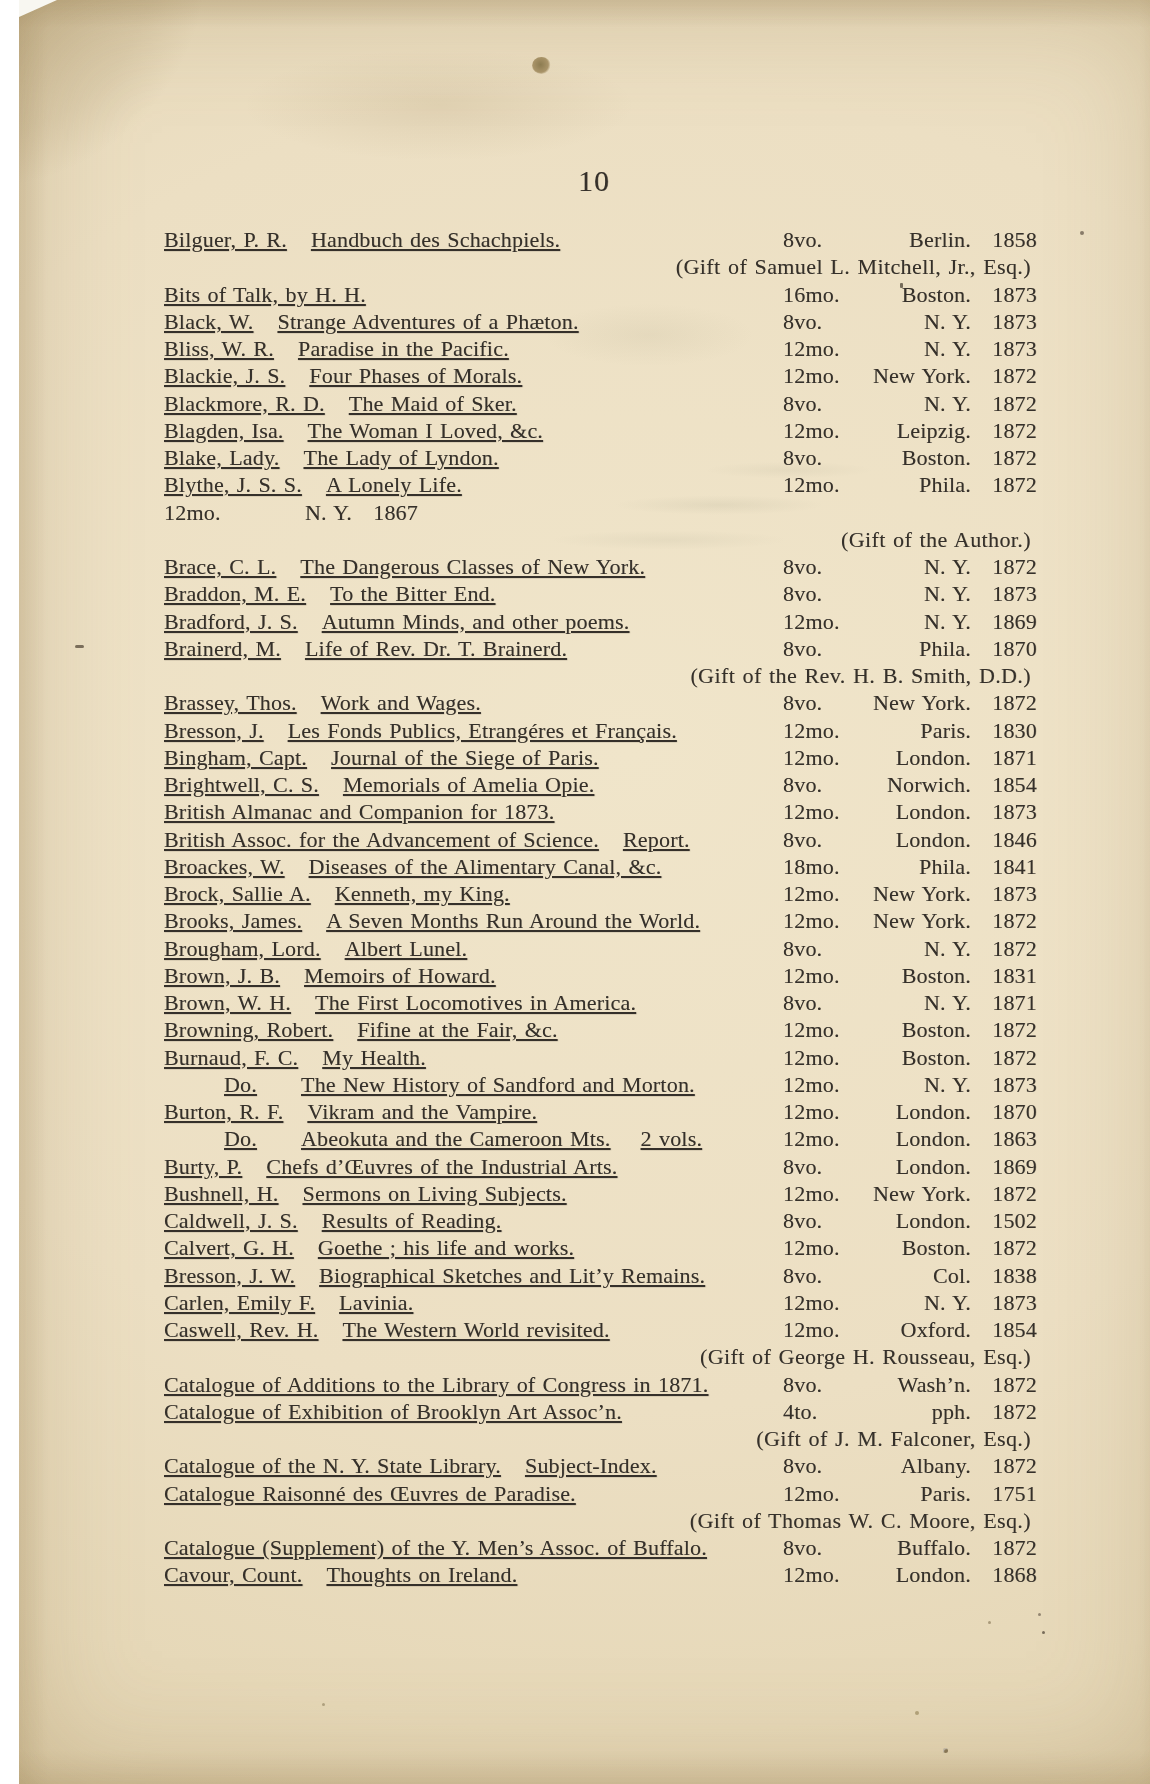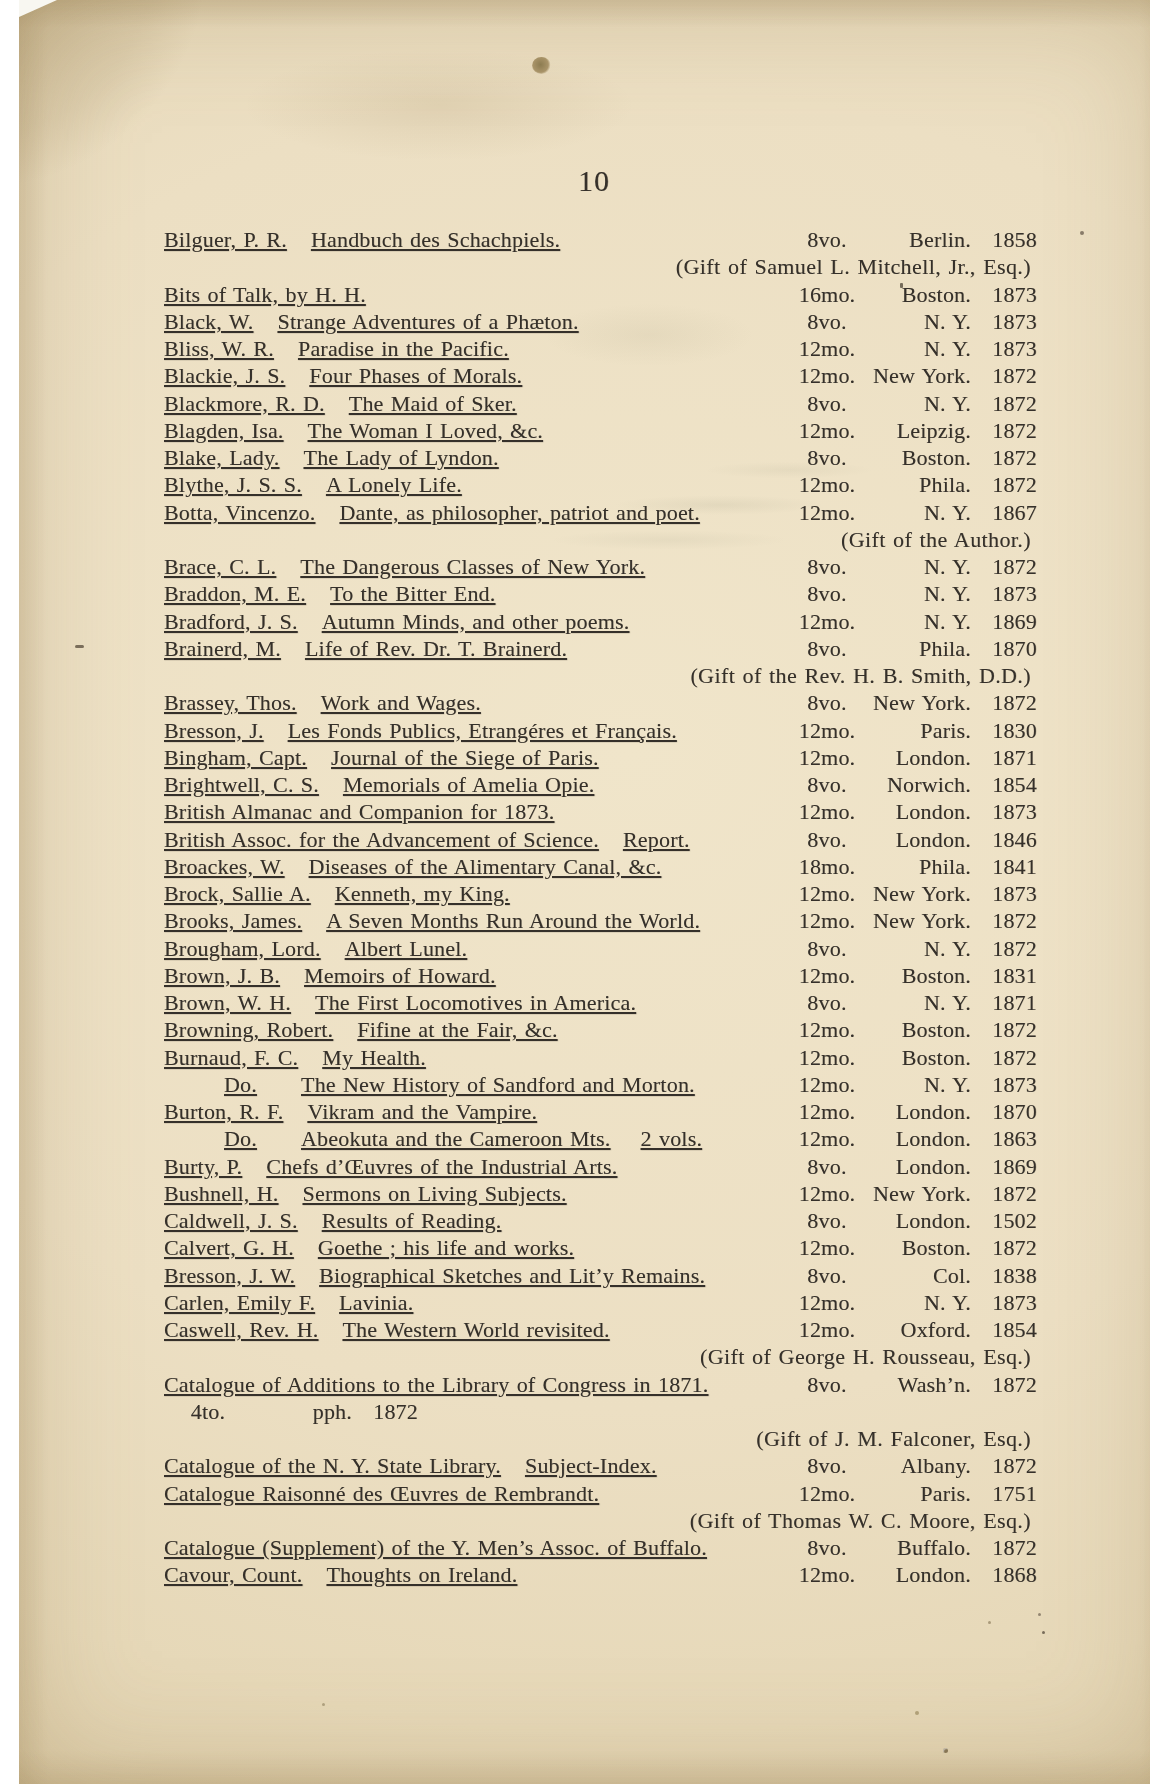--- a/index.html
+++ b/index.html
@@ -46,21 +46,21 @@
     position:absolute;left:145px;top:226px;width:873px;
     font-size:22px;letter-spacing:0.2px;word-spacing:1.5px;
     text-shadow:0.35px 0.35px 0 rgba(52,46,38,0.32);
   }
   .row{display:flex;align-items:baseline;line-height:27.25px;height:27.25px;white-space:nowrap;}
   .lt{flex:1;min-width:0;overflow:hidden;text-decoration:underline;}
   .title{margin-left:24px;}
   .note{margin-left:30px;}
   .row.indent .author{margin-left:60px;}
   .row.indent .title{margin-left:44px;}
-  .fmt{width:88px;text-align:center;}
+  .fmt{width:88px;text-align:left;}
   .city{width:100px;text-align:right;}
   .yr{width:66px;text-align:right;}
   .row.gift .gift-text{
     flex:1;text-align:right;padding-right:6px;
     letter-spacing:0.4px;
   }
   .spot{position:absolute;border-radius:50%;pointer-events:none;}
   .spot-big{
     left:513px;top:57px;width:19px;height:17px;
     background:radial-gradient(circle at 45% 45%, #8d7c51 0%, #a99469 55%, transparent 72%);
@@ -133,21 +133,20 @@
         <span class="city">Boston.</span>
         <span class="yr">1872</span>
       </div>
       <div class="row">
         <span class="lt"><span class="author">Blythe, J. S. S.</span><span class="title">A Lonely Life.</span></span>
         <span class="fmt">12mo.</span>
         <span class="city">Phila.</span>
         <span class="yr">1872</span>
       </div>
       <div class="row">
-        <span class="lt"><span class="author">Botta, Vincenzo.</span><span class="title">Dante, as philosopher, patriot and poet.</span></span>
         <span class="fmt">12mo.</span>
         <span class="city">N. Y.</span>
         <span class="yr">1867</span>
       </div>
       <div class="row gift">
         <span class="gift-text">(Gift of the Author.)</span>
       </div>
       <div class="row">
         <span class="lt"><span class="author">Brace, C. L.</span><span class="title">The Dangerous Classes of New York.</span></span>
         <span class="fmt">8vo.</span>
@@ -322,35 +321,36 @@
       <div class="row gift">
         <span class="gift-text">(Gift of George H. Rousseau, Esq.)</span>
       </div>
       <div class="row">
         <span class="lt"><span class="author">Catalogue of Additions to the Library of Congress in 1871.</span></span>
         <span class="fmt">8vo.</span>
         <span class="city">Wash’n.</span>
         <span class="yr">1872</span>
       </div>
       <div class="row">
+        <span class="lt"><span class="author">Catalogue of Exhibition of Brooklyn Art Assoc’n.</span></span>
         <span class="fmt">4to.</span>
         <span class="city">pph.</span>
         <span class="yr">1872</span>
       </div>
       <div class="row gift">
         <span class="gift-text">(Gift of J. M. Falconer, Esq.)</span>
       </div>
       <div class="row">
         <span class="lt"><span class="author">Catalogue of the N. Y. State Library.</span><span class="title">Subject-Index.</span></span>
         <span class="fmt">8vo.</span>
         <span class="city">Albany.</span>
         <span class="yr">1872</span>
       </div>
       <div class="row">
-        <span class="lt"><span class="author">Catalogue Raisonné des Œuvres de Rembrandt.</span></span>
+        <span class="lt"><span class="author">Catalogue Raisonné des Œuvres de Paradise.</span></span>
         <span class="fmt">12mo.</span>
         <span class="city">Paris.</span>
         <span class="yr">1751</span>
       </div>
       <div class="row gift">
         <span class="gift-text">(Gift of Thomas W. C. Moore, Esq.)</span>
       </div>
       <div class="row">
         <span class="lt"><span class="author">Catalogue (Supplement) of the Y. Men’s Assoc. of Buffalo.</span></span>
         <span class="fmt">8vo.</span>

